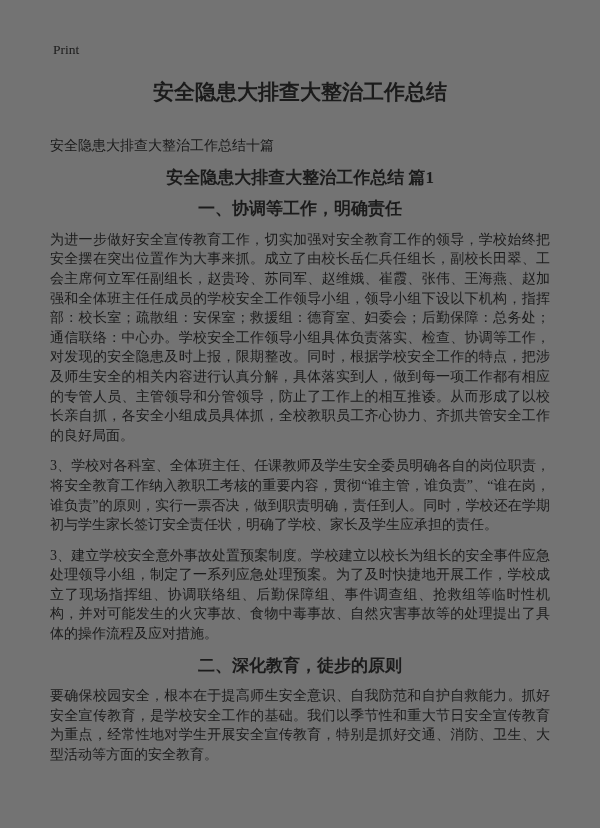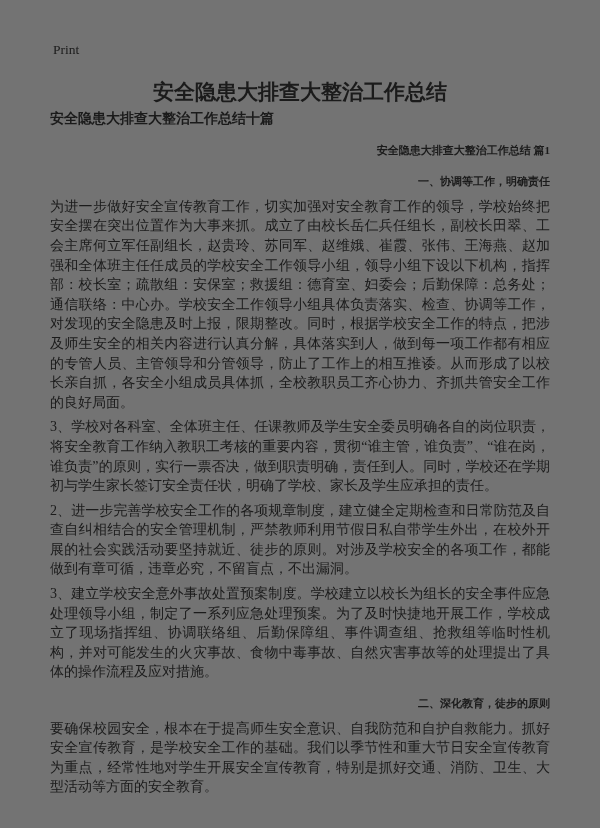--- a/index.html
+++ b/index.html
@@ -33,31 +33,31 @@
     text-align: justify;
   }
   .doc-title {
     font-size: 21px;
     line-height: 24px;
     font-weight: bold;
     text-align: center;
     margin: 22px 0 0 0;
   }
   .doc-subtitle {
-    margin: 5px 0 0 0;
-    font-weight: bold;
+    margin: 32px 0 0 0;
+    font-weight: normal;
   }
   .blk-heading {
-    font-size: 11px;
+    font-size: 17px;
     font-weight: bold;
     margin: 12px 0 0 0;
-    text-align: right;
+    text-align: center;
   }
   .blk-para {
-    margin: 5px 0 0 0;
+    margin: 11px 0 0 0;
   }
 </style>
 </head>
 <body>
 
 <div class="page">
 
   <span class="print">Print</span>
 
   <div class="content">
@@ -67,21 +67,20 @@
     <p class="doc-subtitle">安全隐患大排查大整治工作总结十篇</p>
 
     <h2 class="blk-heading">安全隐患大排查大整治工作总结 篇1</h2>
 
     <h2 class="blk-heading">一、协调等工作，明确责任</h2>
 
     <p class="blk-para">为进一步做好安全宣传教育工作，切实加强对安全教育工作的领导，学校始终把安全摆在突出位置作为大事来抓。成立了由校长岳仁兵任组长，副校长田翠、工会主席何立军任副组长，赵贵玲、苏同军、赵维娥、崔霞、张伟、王海燕、赵加强和全体班主任任成员的学校安全工作领导小组，领导小组下设以下机构，指挥部：校长室；疏散组：安保室；救援组：德育室、妇委会；后勤保障：总务处；通信联络：中心办。学校安全工作领导小组具体负责落实、检查、协调等工作，对发现的安全隐患及时上报，限期整改。同时，根据学校安全工作的特点，把涉及师生安全的相关内容进行认真分解，具体落实到人，做到每一项工作都有相应的专管人员、主管领导和分管领导，防止了工作上的相互推诿。从而形成了以校长亲自抓，各安全小组成员具体抓，全校教职员工齐心协力、齐抓共管安全工作的良好局面。</p>
 
     <p class="blk-para">3、学校对各科室、全体班主任、任课教师及学生安全委员明确各自的岗位职责，将安全教育工作纳入教职工考核的重要内容，贯彻“谁主管，谁负责”、“谁在岗，谁负责”的原则，实行一票否决，做到职责明确，责任到人。同时，学校还在学期初与学生家长签订安全责任状，明确了学校、家长及学生应承担的责任。</p>
 
-    <p class="blk-para">2、进一步完善学校安全工作的各项规章制度，建立健全定期检查和日常防范及自查自纠相结合的安全管理机制，严禁教师利用节假日私自带学生外出，在校外开展的社会实践活动要坚持就近、徒步的原则。对涉及学校安全的各项工作，都能做到有章可循，违章必究，不留盲点，不出漏洞。</p>
 
     <p class="blk-para">3、建立学校安全意外事故处置预案制度。学校建立以校长为组长的安全事件应急处理领导小组，制定了一系列应急处理预案。为了及时快捷地开展工作，学校成立了现场指挥组、协调联络组、后勤保障组、事件调查组、抢救组等临时性机构，并对可能发生的火灾事故、食物中毒事故、自然灾害事故等的处理提出了具体的操作流程及应对措施。</p>
 
     <h2 class="blk-heading">二、深化教育，徒步的原则</h2>
 
     <p class="blk-para">要确保校园安全，根本在于提高师生安全意识、自我防范和自护自救能力。抓好安全宣传教育，是学校安全工作的基础。我们以季节性和重大节日安全宣传教育为重点，经常性地对学生开展安全宣传教育，特别是抓好交通、消防、卫生、大型活动等方面的安全教育。</p>
 
   </div>
 </div>
 

